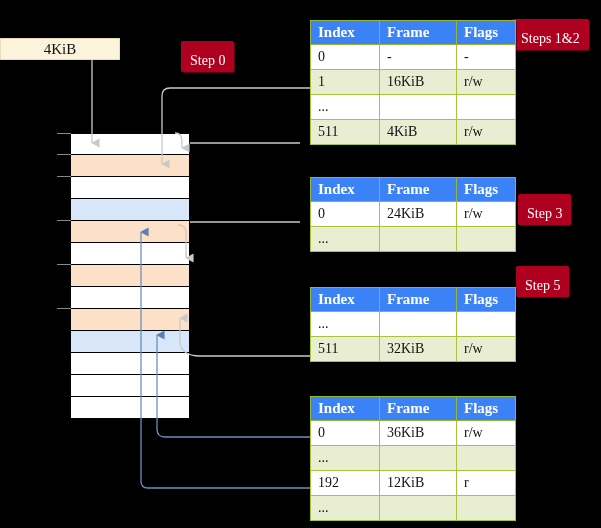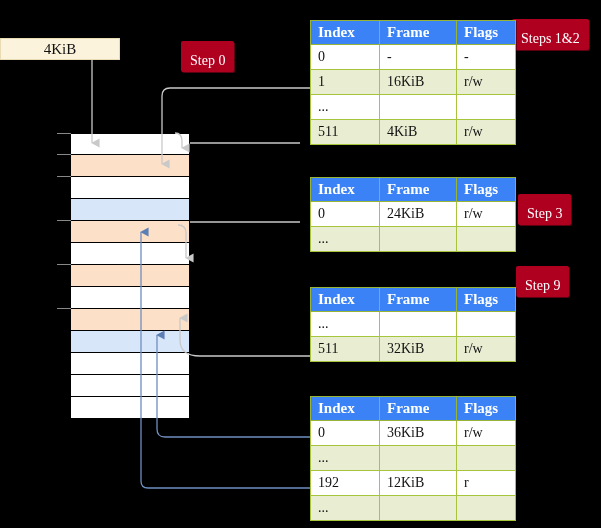--- a/index.html
+++ b/index.html
@@ -80,21 +80,21 @@
 </head>
 <body>
 
 <div class="abs" id="vaddr-box">
   <span>4KiB</span>
 </div>
 
 <div class="abs step-badge" id="badge-step0">Step 0</div>
 <div class="abs step-badge" id="badge-steps12">Steps 1&amp;2</div>
 <div class="abs step-badge" id="badge-step3">Step 3</div>
-<div class="abs step-badge" id="badge-step4">Step 9</div>
+<div class="abs step-badge" id="badge-step4">Step 5</div>
 
 <div class="abs" id="memory-column">
     <div class="mem-row" style="position: relative;">
       <span class="mem-tick" style="top: -1px;"></span>
     </div>
     <div class="mem-row orange" style="position: relative;">
       <span class="mem-tick" style="top: -1px;"></span>
     </div>
     <div class="mem-row" style="position: relative;">
       <span class="mem-tick" style="top: -1px;"></span>

